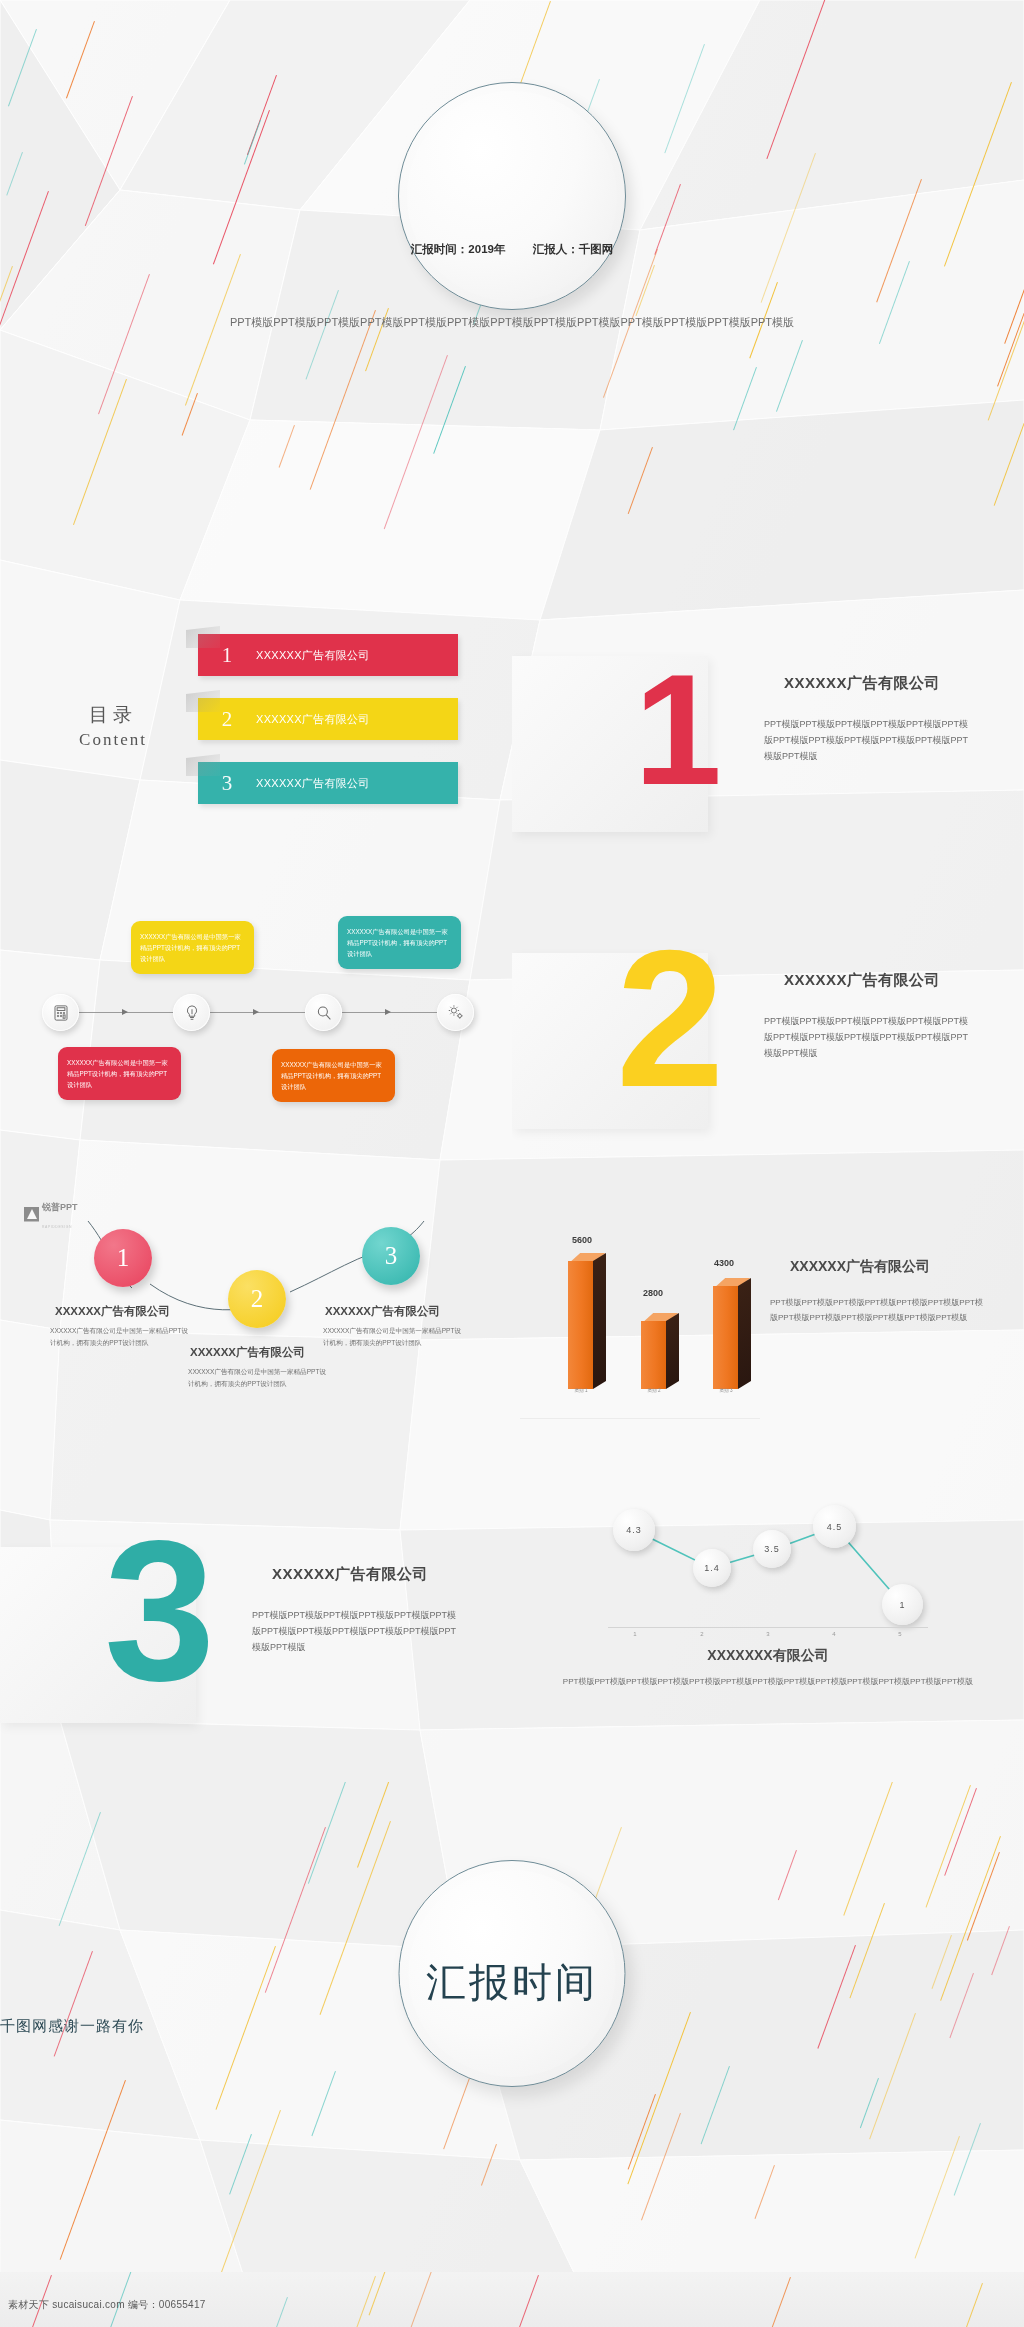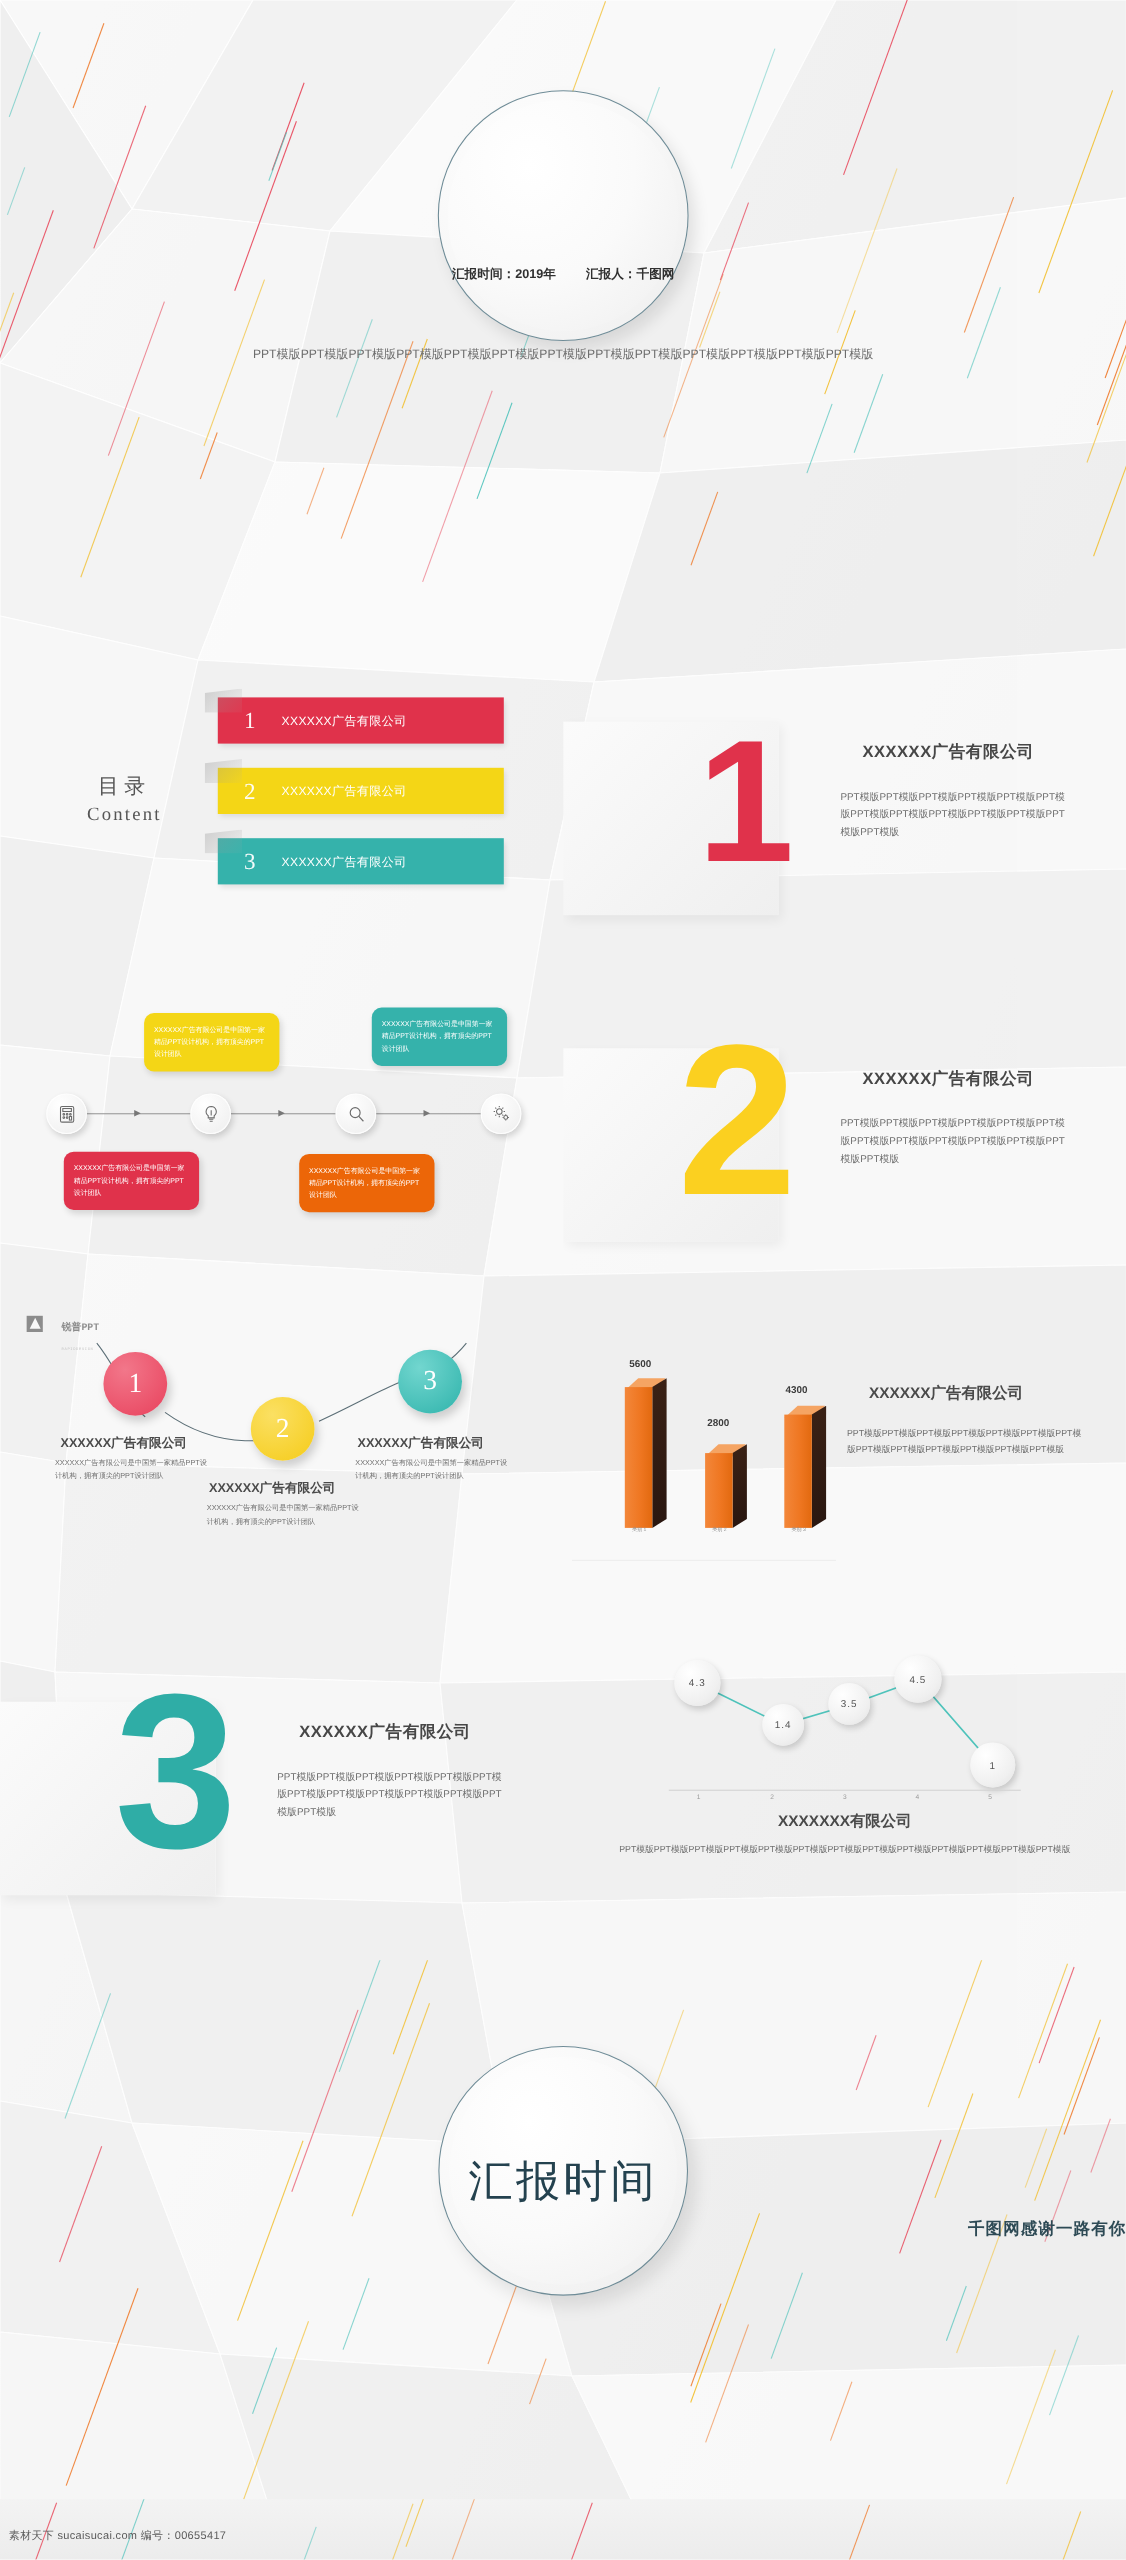--- a/index.html
+++ b/index.html
@@ -85,21 +85,21 @@
   .flow-node{position:absolute;width:37px;height:37px;border-radius:50%;
     background:radial-gradient(circle at 35% 28%,#ffffff,#ededed);
     box-shadow:2px 3px 6px rgba(0,0,0,.16),inset 0 0 0 1px rgba(255,255,255,.8);
     display:flex;align-items:center;justify-content:center;}
   .flow-line{position:absolute;height:1px;background:#9b9b9b;}
   .flow-arrow{position:absolute;width:0;height:0;border-left:6px solid #777;
     border-top:3.5px solid transparent;border-bottom:3.5px solid transparent;}
 
   
   #s-circles{left:0;top:1188px;}
-  .logo{position:absolute;left:24px;top:8px;display:flex;gap:17px;opacity:.55;font-family:Liberation Mono, monospace;}
+  .logo{position:absolute;left:24px;top:8px;display:flex;align-items:center;gap:3px;opacity:.55;}
   .logo .mark{width:15px;height:15px;background:#3a3a3a;
     clip-path:polygon(0 0,100% 0,100% 100%,0 100%);position:relative;}
   .logo .mark:after{content:"";position:absolute;left:3px;top:2px;width:0;height:0;
     border-left:5px solid transparent;border-right:5px solid transparent;border-bottom:10px solid #fff;}
   .logo .t1{font-size:9px;font-weight:bold;color:#3a3a3a;}
   .logo .t2{font-size:3.4px;color:#9a9a9a;letter-spacing:.6px;}
   .circ{position:absolute;border-radius:50%;display:flex;align-items:center;justify-content:center;
     color:#fff;font-family:"Liberation Serif","DejaVu Serif",serif;
     box-shadow:3px 5px 9px rgba(0,0,0,.18);}
   .circ-title{position:absolute;font-size:11.5px;color:#4a4a4a;font-weight:bold;}
@@ -133,21 +133,21 @@
   
   #thanks{left:0;top:1782px;width:1024px;height:490px;}
   .th-ellipse{position:absolute;left:50%;top:78px;transform:translateX(-50%);
     width:225px;height:225px;border-radius:50%;border:1.2px solid #6f8c97;
     background:radial-gradient(ellipse at 35% 30%,#ffffff 0%,#f7f7f7 55%,#ebebeb 100%);
     box-shadow:7px 9px 16px rgba(0,0,0,.10);}
   .th-ellipse:after{content:"";position:absolute;left:9px;top:9px;right:9px;bottom:9px;
     border-radius:50%;background:radial-gradient(ellipse at 35% 28%,#ffffff 0%,#fafafa 50%,#efefef 100%);}
   .th-title{position:absolute;left:0;right:0;top:173px;text-align:center;
     font-family:"Liberation Serif","DejaVu Serif",serif;font-size:40px;color:#24424f;letter-spacing:3px;}
-  .th-sub{position:absolute;left:0;right:0;top:235px;text-align:right;font-size:15px;color:#2d4a55;letter-spacing:1px;font-weight:bold;}
+  .th-sub{position:absolute;left:0;right:0;top:235px;text-align:left;font-size:15px;color:#2d4a55;letter-spacing:1px;}
 
   
   #footer{position:absolute;left:0;top:2272px;width:1024px;height:55px;overflow:hidden;
     background:linear-gradient(180deg,#f3f3f3,#ececec);}
   .foot-txt{position:absolute;left:8px;top:26px;font-size:10px;font-weight:normal;color:#5a5a5a;
     letter-spacing:.3px;white-space:nowrap;}
 </style>
 </head>
 <body>
 

